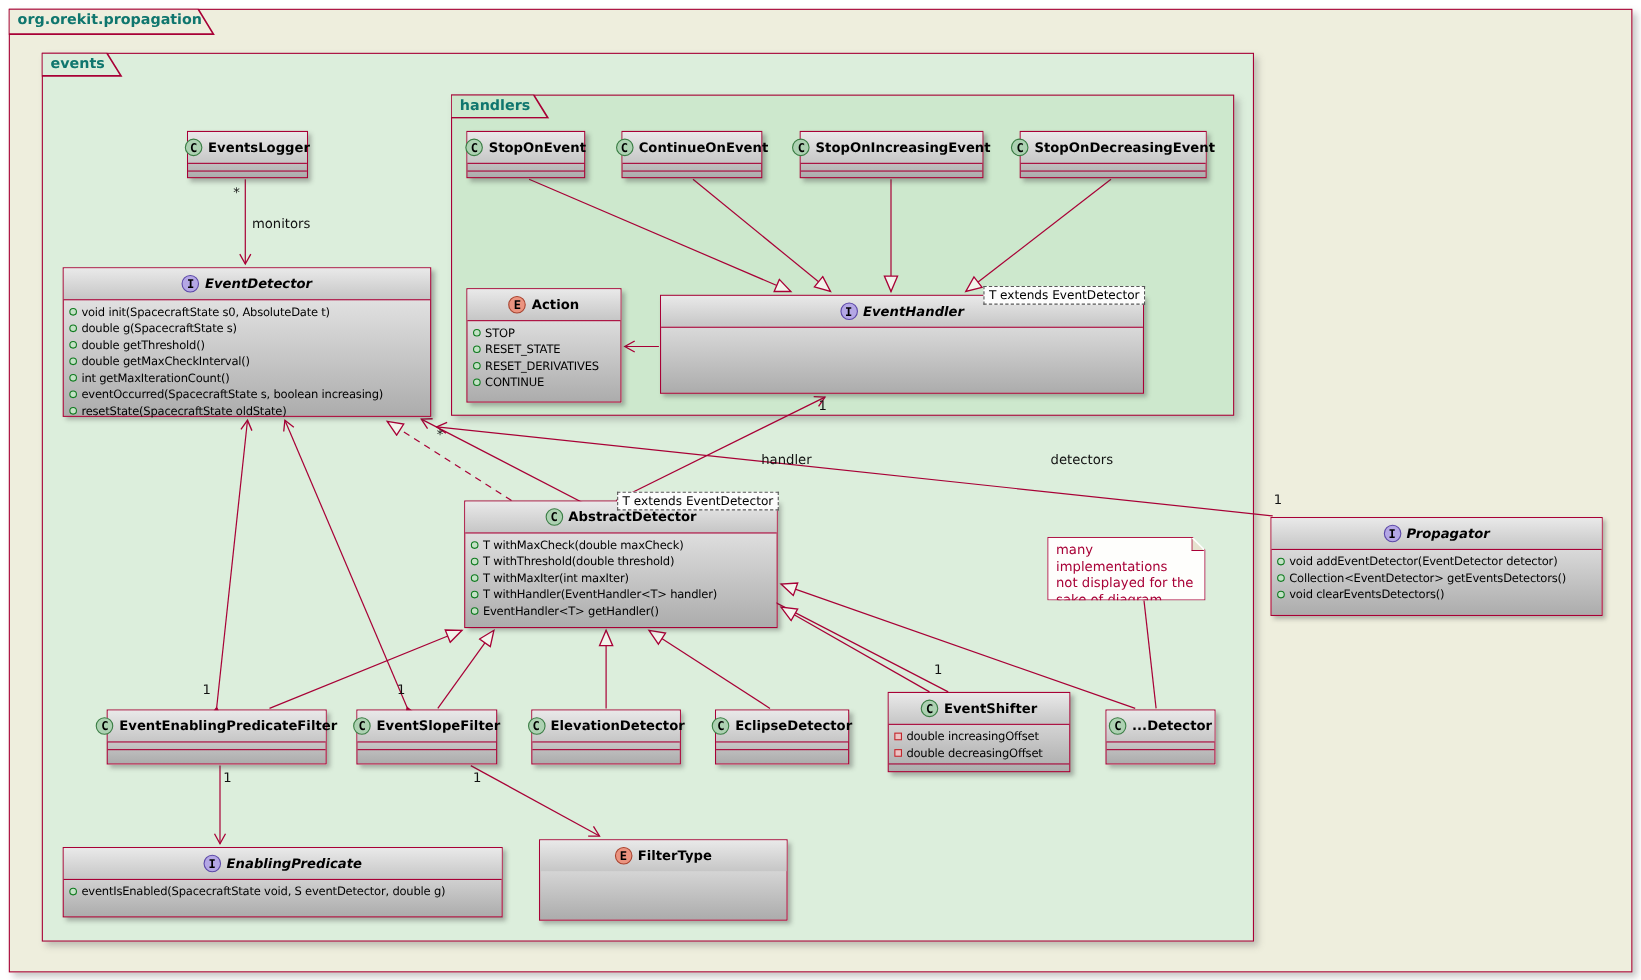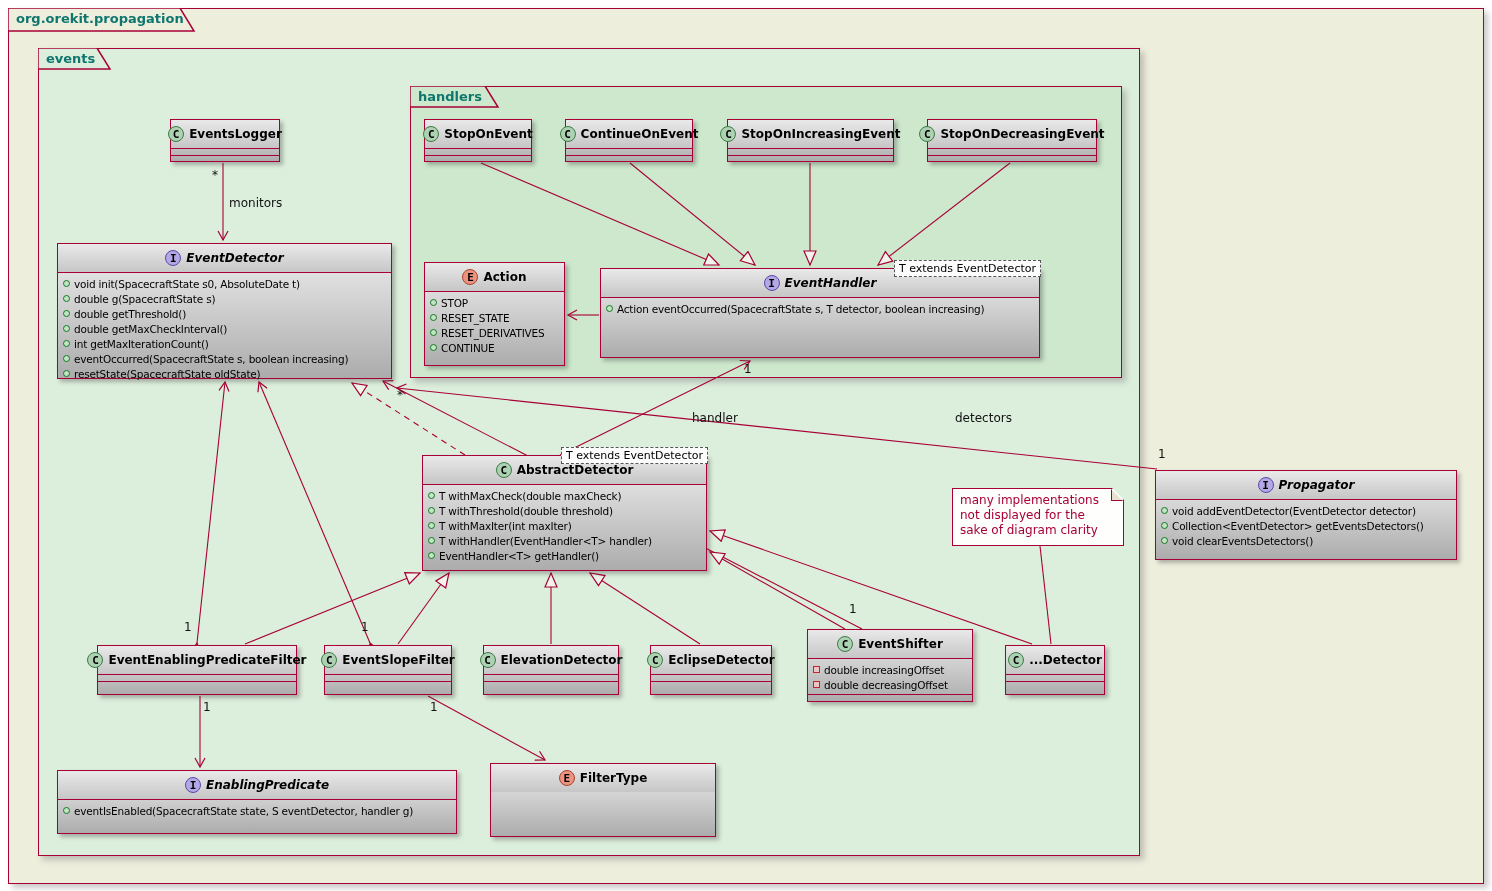--- a/index.html
+++ b/index.html
@@ -213,24 +213,20 @@
   </div>
 </div>
 
 <div class="cls" style="left:600px;top:268px;width:440px;height:90px">
   <div class="generic-tag">T extends EventDetector</div>
   <div class="cls-header">
     <span class="spot i">I</span>
     <span class="cls-name it">EventHandler</span>
   </div>
   <div class="comp">
-    <div class="member">
-        <span class="vis pub"></span>
-        <span class="member-text">Action eventOccurred(SpacecraftState s, T detector, boolean increasing)</span>
-      </div>
   </div>
 </div>
 
 <div class="cls" style="left:57px;top:243px;width:335px;height:136px">
   <div class="cls-header">
     <span class="spot i">I</span>
     <span class="cls-name it">EventDetector</span>
   </div>
   <div class="comp">
     <div class="member">
@@ -358,21 +354,21 @@
 </div>
 
 <div class="cls" style="left:57px;top:770px;width:400px;height:64px">
   <div class="cls-header">
     <span class="spot i">I</span>
     <span class="cls-name it">EnablingPredicate</span>
   </div>
   <div class="comp">
     <div class="member">
         <span class="vis pub"></span>
-        <span class="member-text">eventIsEnabled(SpacecraftState state, S eventDetector, handler g)</span>
+        <span class="member-text">eventIsEnabled(SpacecraftState void, S eventDetector, double g)</span>
       </div>
   </div>
 </div>
 
 <div class="cls" style="left:490px;top:763px;width:226px;height:74px">
   <div class="cls-header">
     <span class="spot e">E</span>
     <span class="cls-name">FilterType</span>
   </div>
 </div>
@@ -391,21 +387,21 @@
         <span class="vis pub"></span>
         <span class="member-text">Collection&lt;EventDetector&gt; getEventsDetectors()</span>
       </div>
     <div class="member">
         <span class="vis pub"></span>
         <span class="member-text">void clearEventsDetectors()</span>
       </div>
   </div>
 </div>
 
-<div class="note" style="left:952px;top:488px;width:172px;height:58px">
+<div class="note" style="left:952px;top:488px;width:144px;height:58px">
   <div class="note-fold"></div>
   <div>many implementations</div>
   <div>not displayed for the</div>
   <div>sake of diagram clarity</div>
 </div>
 
 <div class="elabel" style="left:212px;top:168px">*</div>
 <div class="elabel" style="left:229px;top:196px">monitors</div>
 <div class="elabel" style="left:692px;top:411px">handler</div>
 <div class="elabel" style="left:744px;top:362px">1</div>

